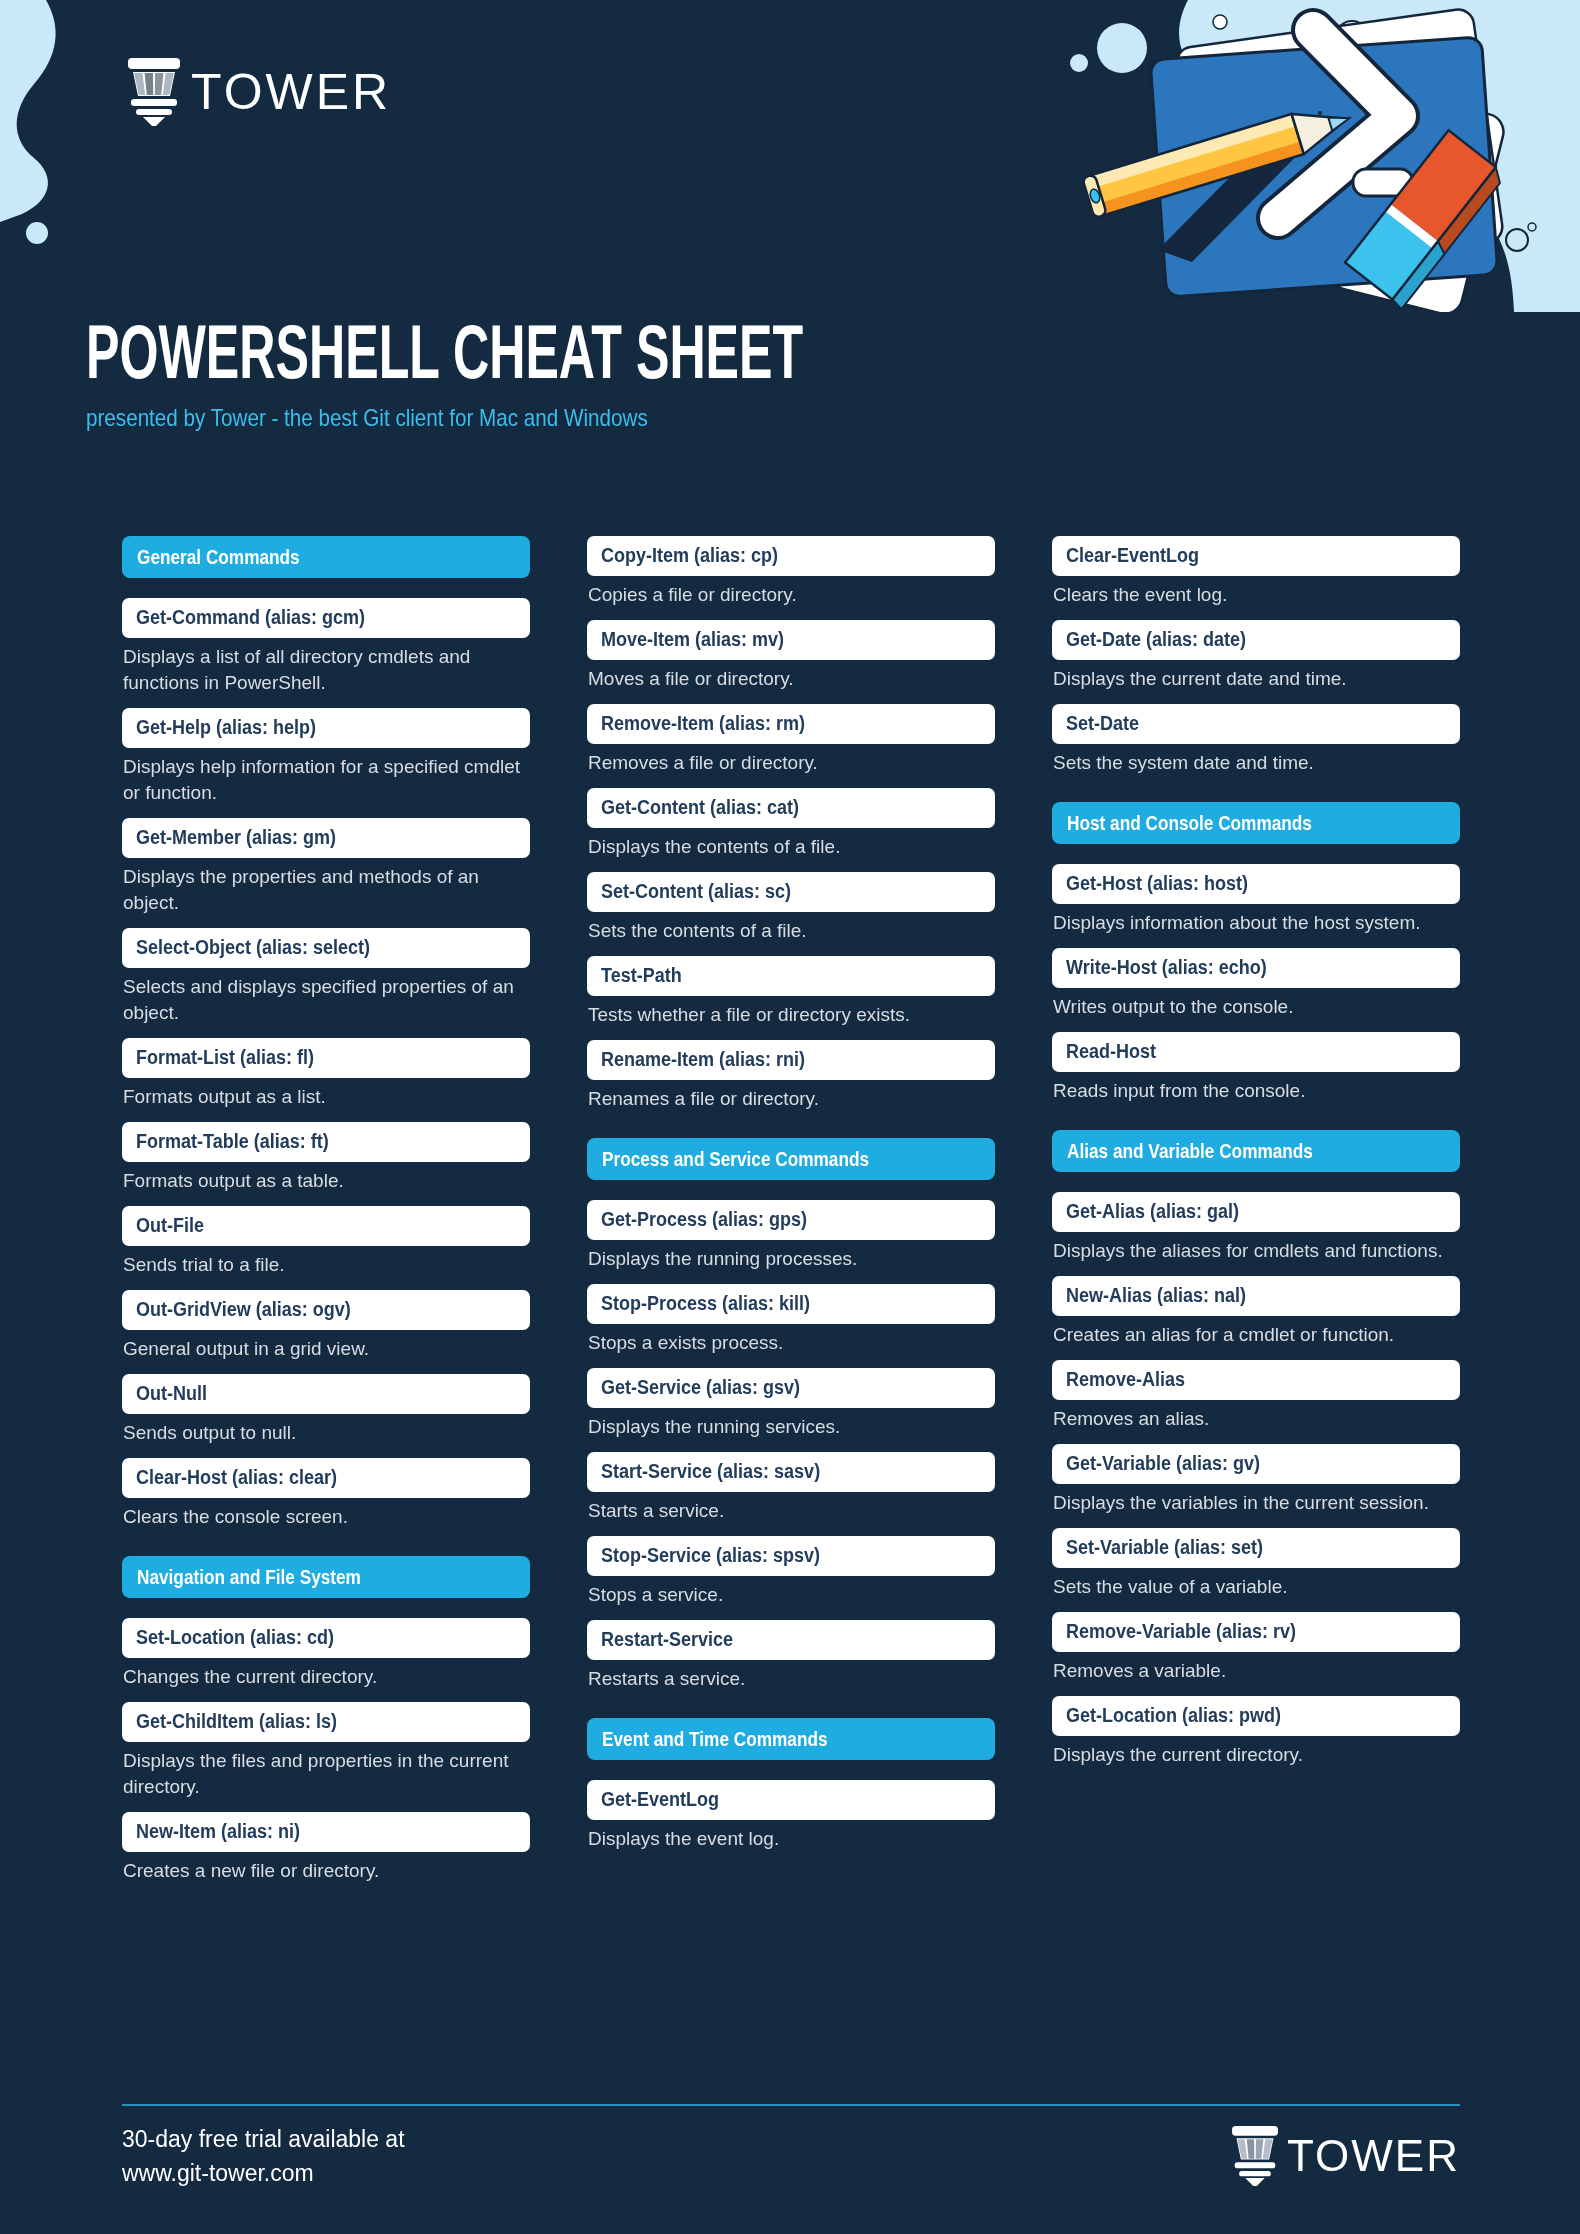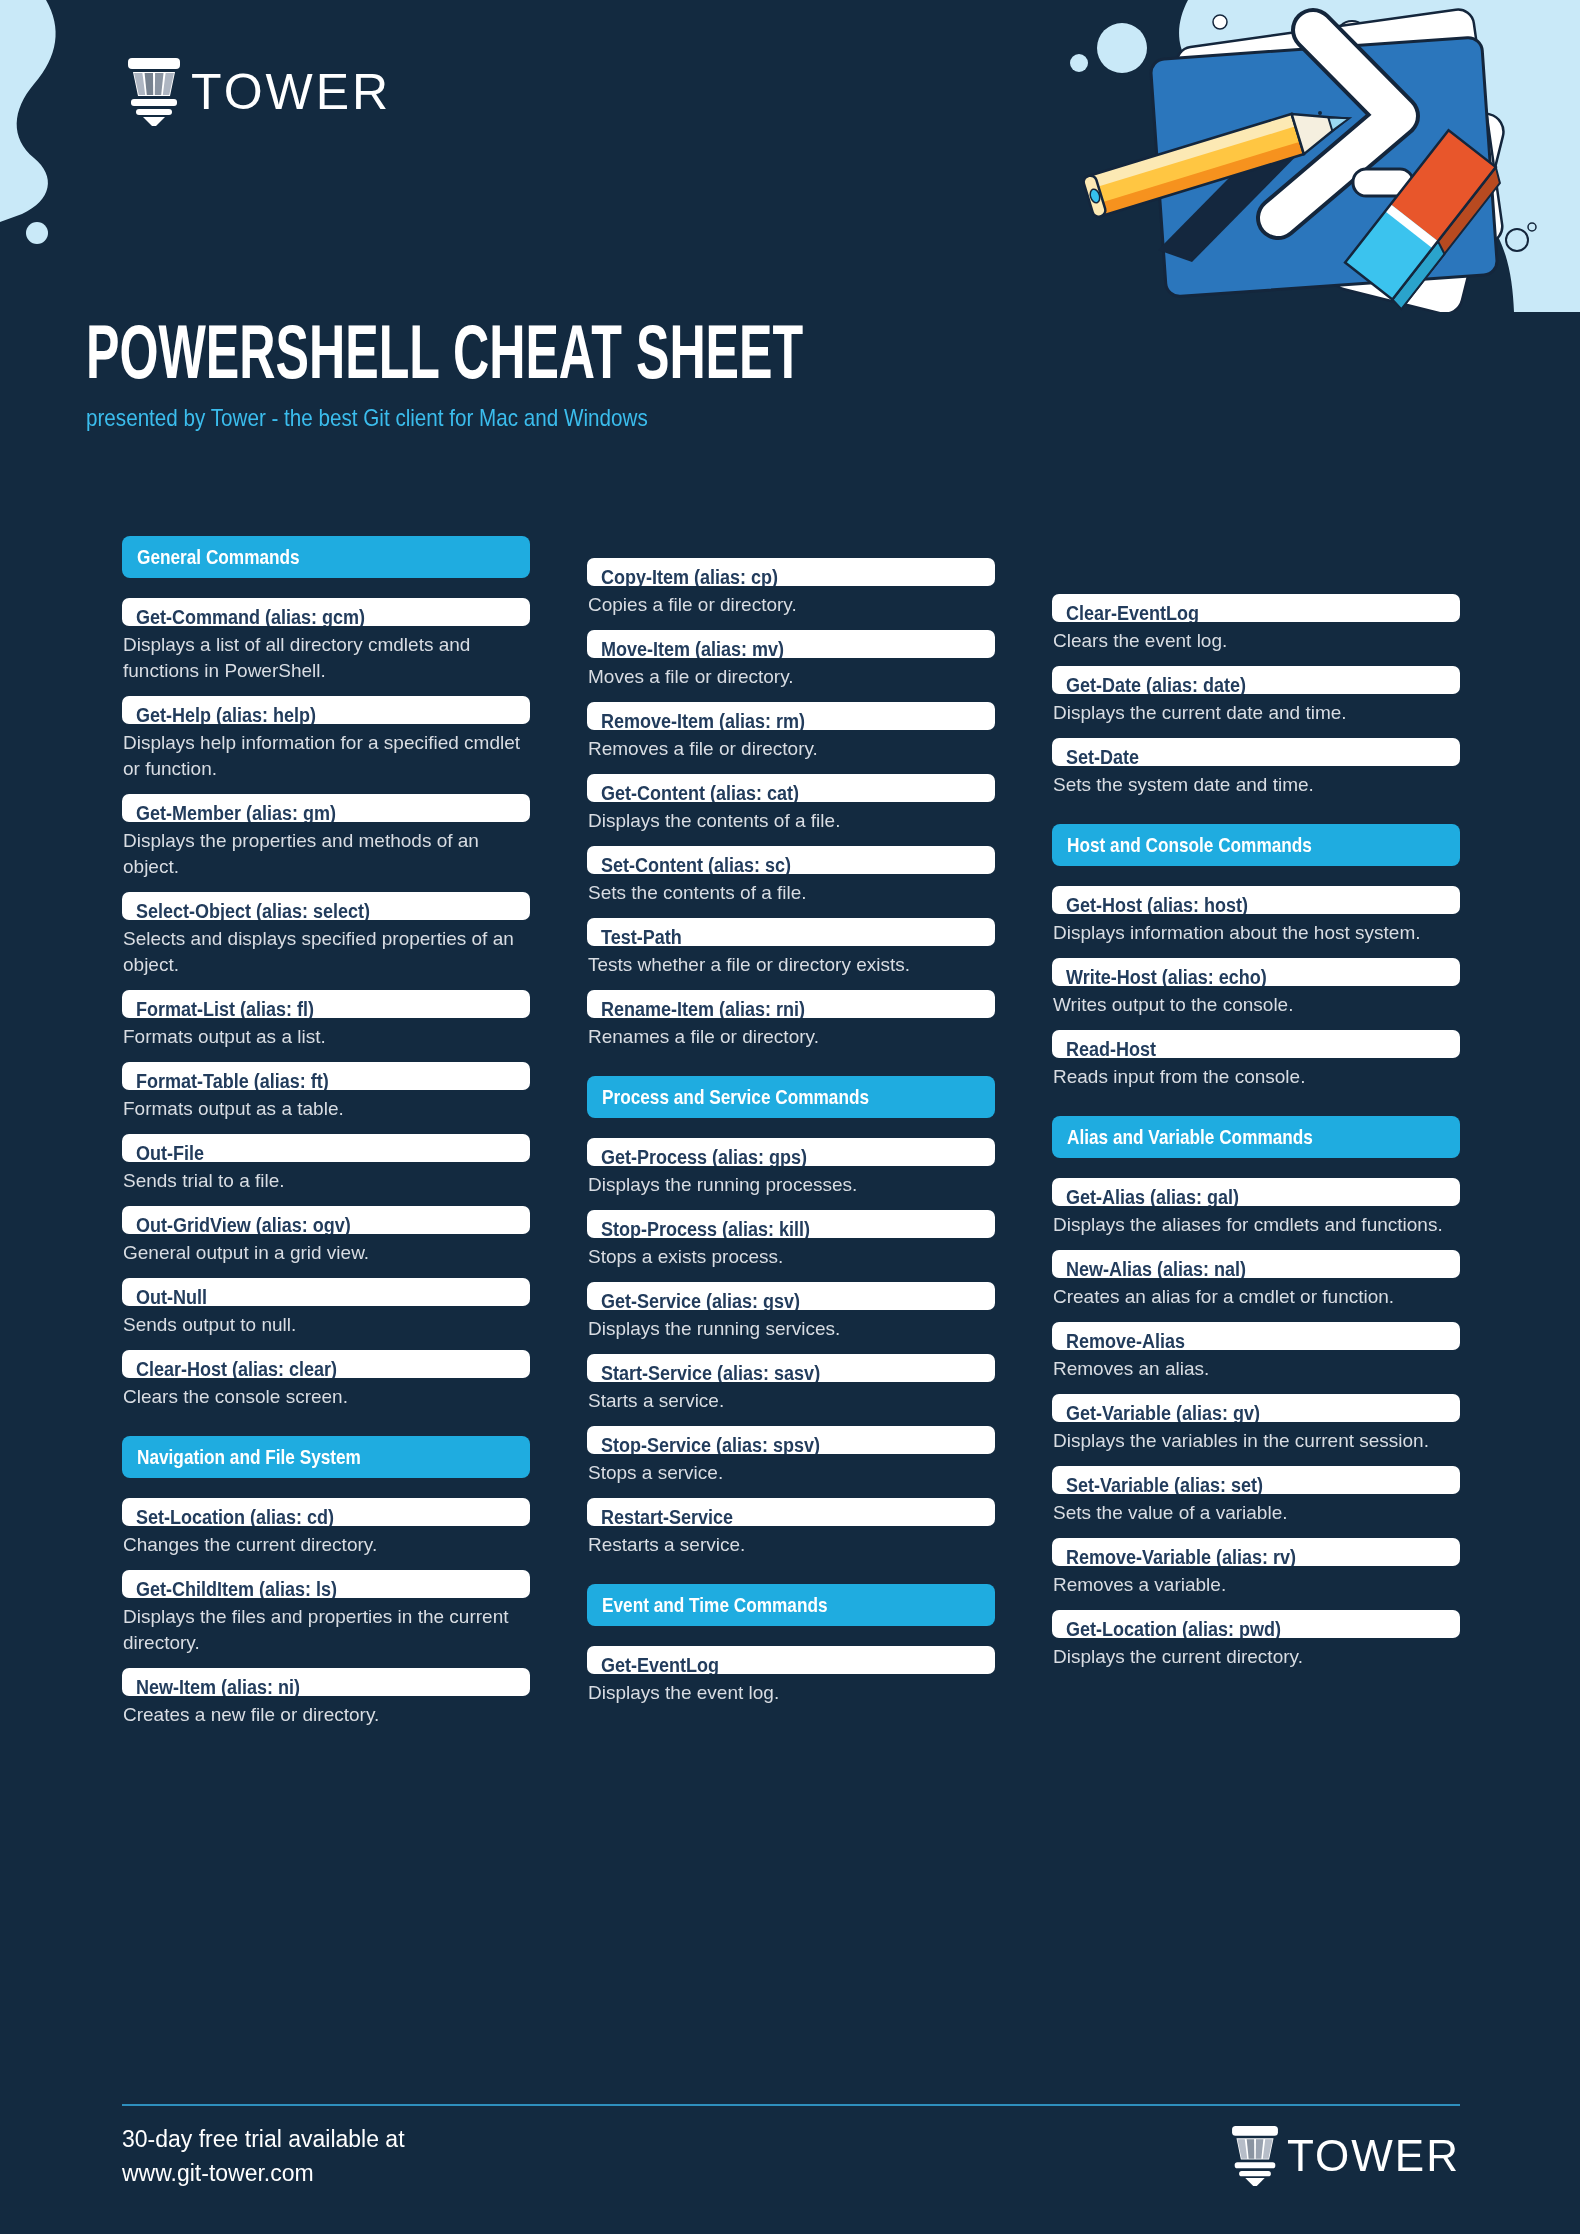--- a/index.html
+++ b/index.html
@@ -26,34 +26,34 @@
     transform:scaleX(0.66);transform-origin:left top;
   }
   .subtitle{
     position:absolute;left:86px;top:404px;
     color:#3bbded;font-size:24px;line-height:1.2;white-space:nowrap;
     transform:scaleX(0.86);transform-origin:left top;
   }
   
   .columns{
     position:absolute;left:122px;top:536px;width:1338px;
-    display:flex;gap:57px;align-items:center;
+    display:flex;gap:57px;align-items:flex-start;
   }
   .col{flex:1;min-width:0;}
   .sec-header{
     height:42px;line-height:42px;
     background:#1face0;border-radius:8px;
     padding:0 15px;margin:26px 0 20px 0;
     color:#ffffff;font-weight:bold;font-size:21px;
     white-space:nowrap;overflow:hidden;
   }
   .col .sec-header:first-child{margin-top:0;}
   .sec-header span{display:inline-block;transform:scaleX(0.82);transform-origin:left center;}
   .cmd-card{
-    height:28px;line-height:39px;
+    height:40px;line-height:39px;
     background:#ffffff;border-radius:7px;
     padding:0 14px;margin:0 0 6px 0;
     color:#223c5c;font-weight:bold;font-size:20px;
     white-space:nowrap;overflow:hidden;
   }
   .cmd-card span{display:inline-block;transform:scaleX(0.9);transform-origin:left center;}
   .cmd-desc{
     color:#d9dde3;font-size:19px;line-height:26px;
     margin:0 0 12px 0;padding-left:1px;
   }

